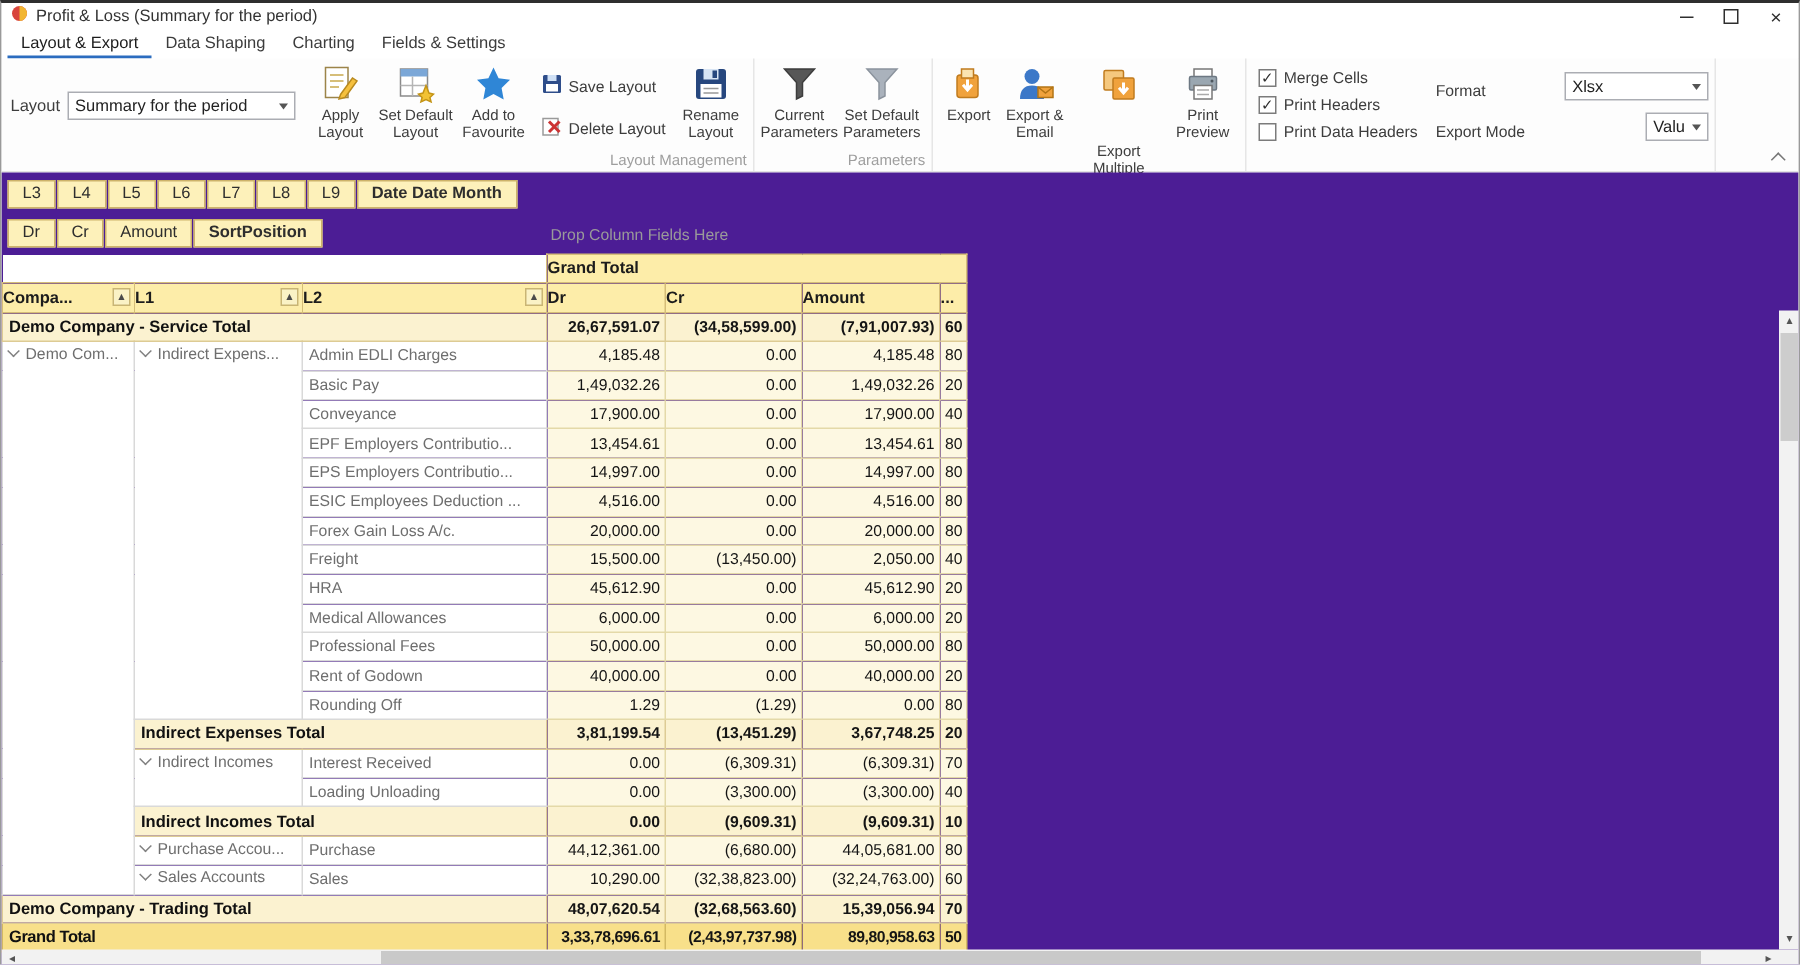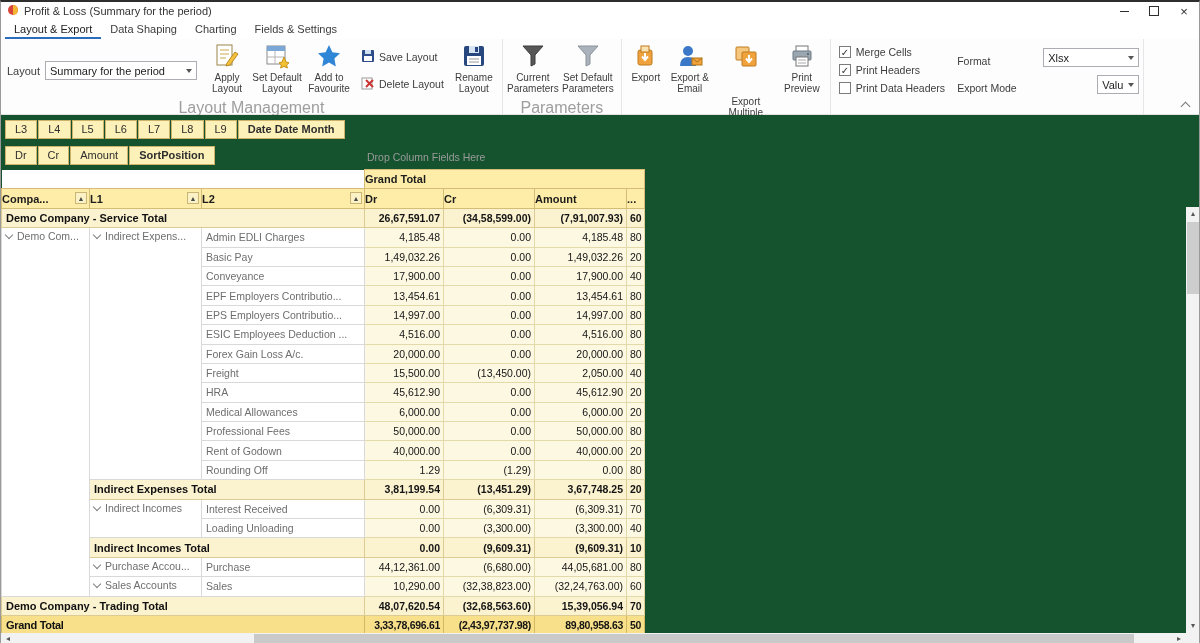--- a/index.html
+++ b/index.html
@@ -21,21 +21,21 @@
   .menubar{position:absolute;top:18px;left:0;right:0;height:19px;display:flex;align-items:flex-end;
            padding-left:4px;background:#fff;}
   .tab{padding:2px 9px 2px;font-size:11px;color:#3c3c3c;border-bottom:2px solid transparent;cursor:default;white-space:nowrap;}
   .tab.active{border-bottom:2px solid #2b6cbf;color:#1c1c1c;}
 
   
   .ribbon{position:absolute;top:37px;left:0;right:0;height:75px;background:#fdfdfd;
           border-bottom:1px solid #e2e2e2;display:flex;}
   .rgroup{height:100%;border-right:1px solid #e6e6e6;display:flex;flex-direction:column;padding:0 4px;box-sizing:border-box;}
   .rgroup-body{flex:1;display:flex;align-items:flex-start;}
-  .rgroup-label{height:13px;line-height:13px;text-align:center;font-size:16px;color:#9e9e9e;white-space:nowrap;}
+  .rgroup-label{height:13px;line-height:13px;text-align:right;font-size:10px;color:#9e9e9e;white-space:nowrap;}
   .layout-field{display:flex;align-items:center;gap:5px;margin:22px 6px 0 2px;font-size:11px;color:#3d3d3d;}
   .combo{height:19px;border:1px solid #abadb3;background:#fff;display:flex;align-items:center;
          font-size:11px;color:#222;box-sizing:border-box;}
   .layout-combo{width:152px;}
   .combo-val{padding-left:4px;flex:1;white-space:nowrap;overflow:hidden;}
   .combo-btn{width:15px;height:100%;display:flex;align-items:center;justify-content:center;}
   .tri-down{width:0;height:0;border-left:3.5px solid transparent;border-right:3.5px solid transparent;border-top:4px solid #555;}
   .bigbtn{display:flex;flex-direction:column;align-items:center;padding-top:3px;width:48px;
           font-size:10px;color:#3d3d3d;text-align:center;line-height:11px;cursor:default;}
   .bigbtn .icon{height:28px;display:flex;align-items:center;justify-content:center;margin-bottom:2px;}
@@ -46,21 +46,21 @@
   .cbrow{display:flex;align-items:center;gap:5px;font-size:10.5px;color:#3d3d3d;white-space:nowrap;cursor:default;}
   .cb{width:12px;height:12px;border:1px solid #7b7b7b;background:#fff;font-size:10px;line-height:11px;
       text-align:center;color:#2f2f2f;box-sizing:border-box;}
   .fmtcol{display:flex;flex-direction:column;gap:8px;margin-top:9px;}
   .fmtrow{display:flex;align-items:flex-end;justify-content:space-between;font-size:10.5px;color:#3d3d3d;width:182px;}
   .fmt-combo{width:96px;} .mode-combo{width:42px;}
   .ribbon-collapse{position:absolute;right:7px;bottom:3px;width:14px;height:12px;display:flex;align-items:center;justify-content:center;}
   .chev-up{width:6px;height:6px;border-left:1.5px solid #777;border-top:1.5px solid #777;transform:rotate(45deg);margin-top:3px;}
 
   
-  .pivot{position:absolute;top:113px;left:0;right:0;bottom:0;background:#14532d;}
+  .pivot{position:absolute;top:113px;left:0;right:0;bottom:0;background:#4c1d95;}
   .fieldrow{position:absolute;display:flex;}
   .fieldrow.r1{top:5px;left:4px;}
   .fieldrow.r2{top:31px;left:4px;}
   .fieldbtn{height:19px;line-height:17px;padding:0 9px;background:#fdf1ba;border:1px solid #cdb36a;
             font-size:11px;color:#2e2e2e;margin-right:1px;white-space:nowrap;box-sizing:border-box;cursor:default;}
   .fieldbtn.bold{font-weight:bold;}
   .drop-hint{position:absolute;top:36px;left:366px;font-size:10.5px;color:#9a9a9a;}
 
   #grid{position:absolute;top:54px;left:0;border-collapse:collapse;table-layout:fixed;width:643px;}
   #grid td{height:19.4px;padding:0;white-space:nowrap;overflow:hidden;font-size:11px;box-sizing:border-box;}

